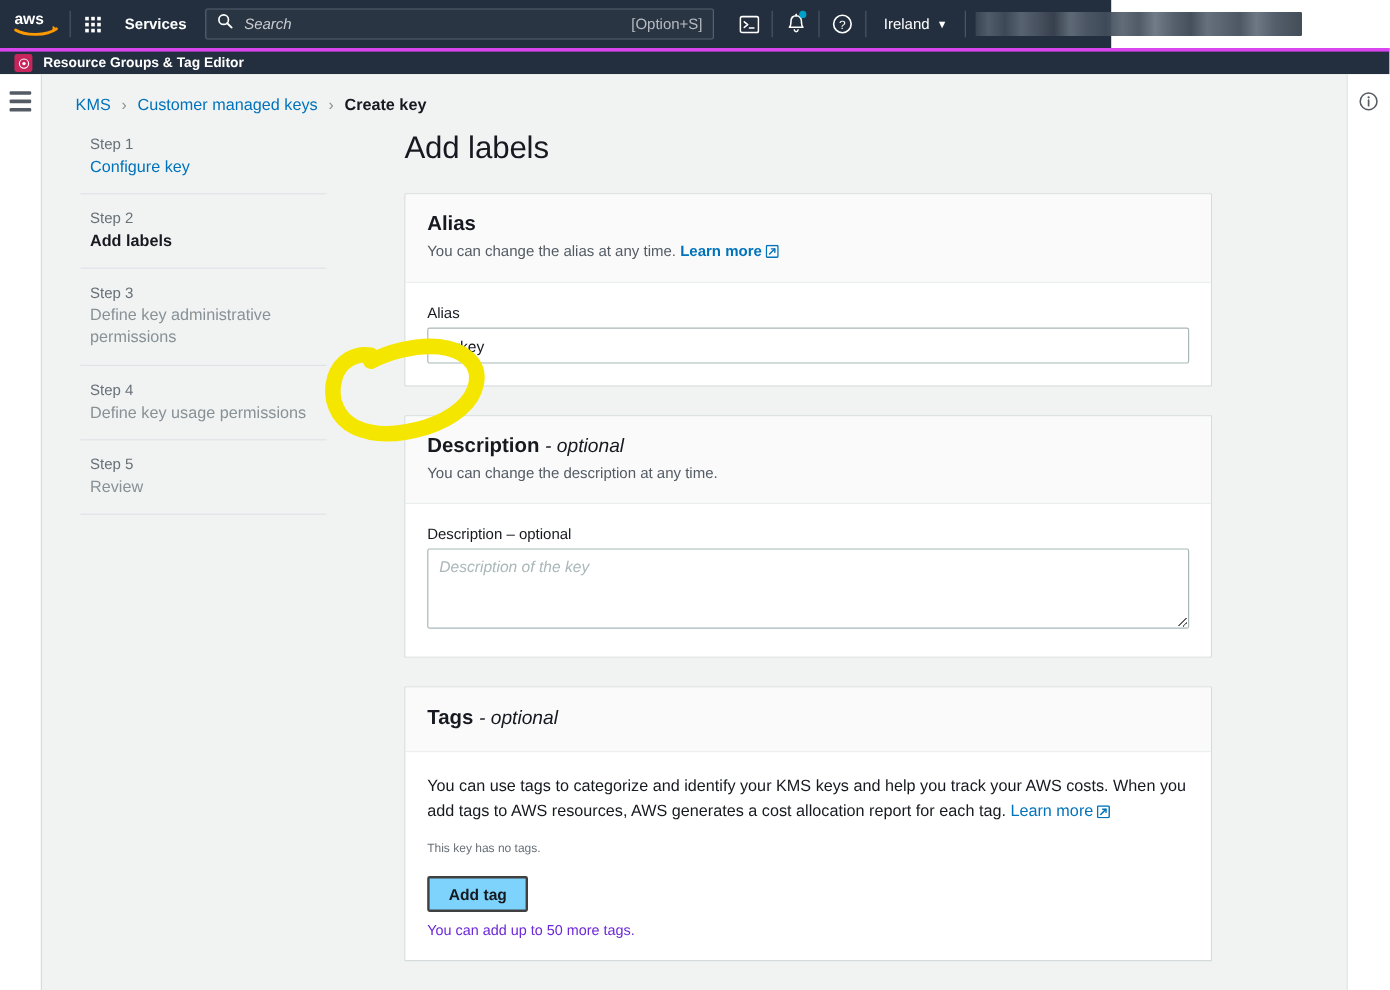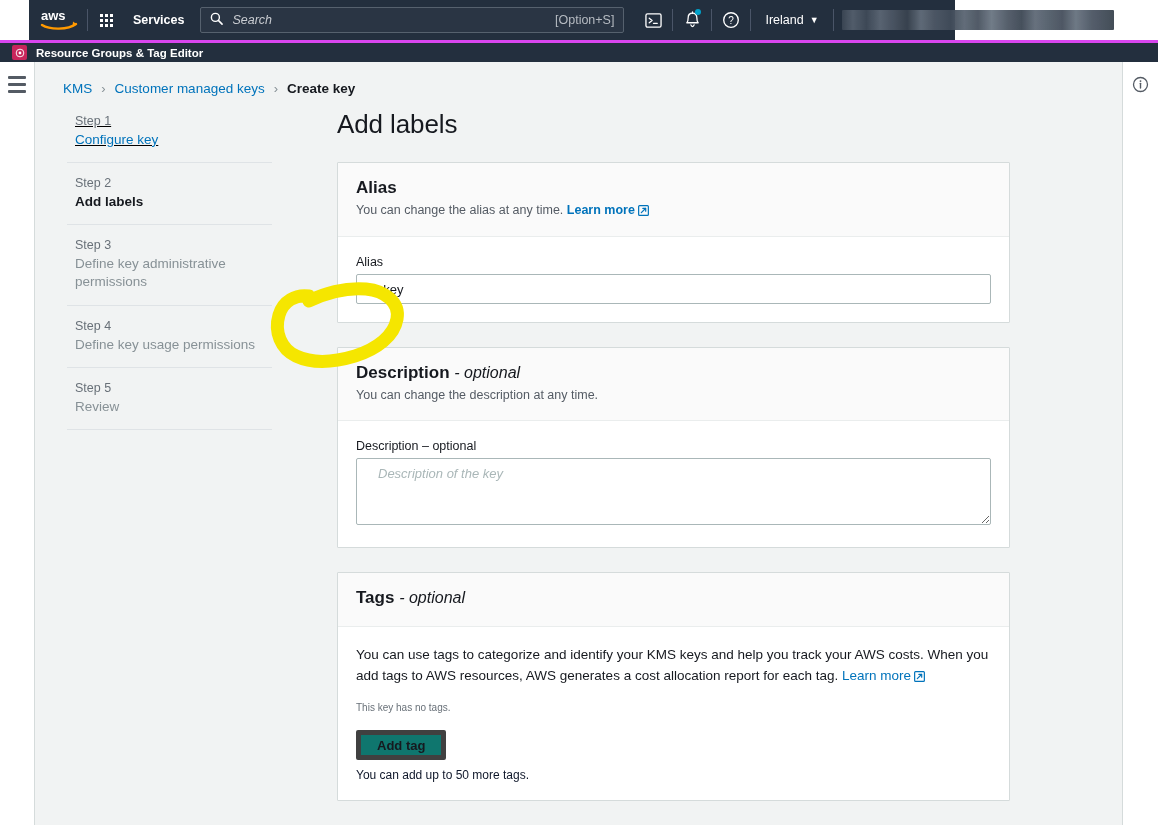--- a/index.html
+++ b/index.html
@@ -12,21 +12,20 @@
     font-family: "Liberation Sans", sans-serif;
     -webkit-font-smoothing: antialiased;
   }
 
   
   .topnav {
     height: 40px; width: 926px;
     background: #232f3e;
     display: flex; align-items: center;
     position: relative;
-    margin-left: 29px;
   }
   .aws-logo {
     width: 56px; height: 40px;
     display: flex; align-items: center; justify-content: center;
     flex: 0 0 auto;
     padding-left: 4px;
   }
   .aws-logo svg { display: block; }
   .nav-sep {
     width: 1px; height: 22px; background: #4a5568;
@@ -170,21 +169,21 @@
   .main-cols {
     display: flex;
     flex: 1 1 auto;
     padding-left: 32px;
   }
   .steps-col { width: 205px; flex: 0 0 205px; padding-top: 9px; }
   .step {
     padding: 13px 0 13px 8px;
     border-bottom: 1px solid #dfe3e6;
   }
-  .step:first-child { padding-top: 8px; text-decoration: underline; }
+  .step:first-child { padding-top: 8px; }
   .step-num {
     font-size: 12.5px; color: #687078; margin-bottom: 3px;
   }
   .step-title { font-size: 13.5px; line-height: 1.35; }
   .step-title.link { color: #0073bb; cursor: pointer; }
   .step-title.active { color: #16191f; font-weight: bold; }
   .step-title.muted { color: #879196; }
 
   .form-col {
     flex: 1 1 auto;
@@ -236,21 +235,21 @@
     border: 1px solid #aab7b8; border-radius: 2px;
     padding: 0 9px;
     font-size: 13px; color: #16191f;
     font-family: "Liberation Sans", sans-serif;
     background: #ffffff;
     outline: none;
   }
   .textarea {
     width: 100%; height: 67px;
     border: 1px solid #aab7b8; border-radius: 2px;
-    padding: 7px 21px;
+    padding: 7px 9px;
     font-size: 13px; color: #16191f;
     font-family: "Liberation Sans", sans-serif;
     resize: vertical;
     outline: none;
   }
   .textarea::placeholder { color: #aab7b8; font-style: italic; }
   .tags-text {
     font-size: 13.5px; color: #16191f; line-height: 1.55;
     margin-bottom: 13px;
   }
@@ -258,24 +257,24 @@
     font-size: 10px; color: #687078; margin-bottom: 17px;
   }
   .btn {
     font-family: "Liberation Sans", sans-serif;
     font-size: 13px; font-weight: bold;
     border-radius: 2px; cursor: pointer;
     height: 30px; padding: 0 16px;
     display: inline-flex; align-items: center; justify-content: center;
   }
   .btn-normal {
-    background: #0f766e; border: 5px solid #404040; color: #16191f;
+    background: #7dd3fc; border: 2px solid #404040; color: #16191f;
   }
   .tags-hint {
-    font-size: 12px; color: #0f172a; margin-top: 8px;
+    font-size: 12px; color: #6d28d9; margin-top: 8px;
   }
 
   
   .annot {
     position: absolute;
     left: 0; top: 0;
     width: 1087px; height: 763px;
     pointer-events: none;
     z-index: 50;
   }

